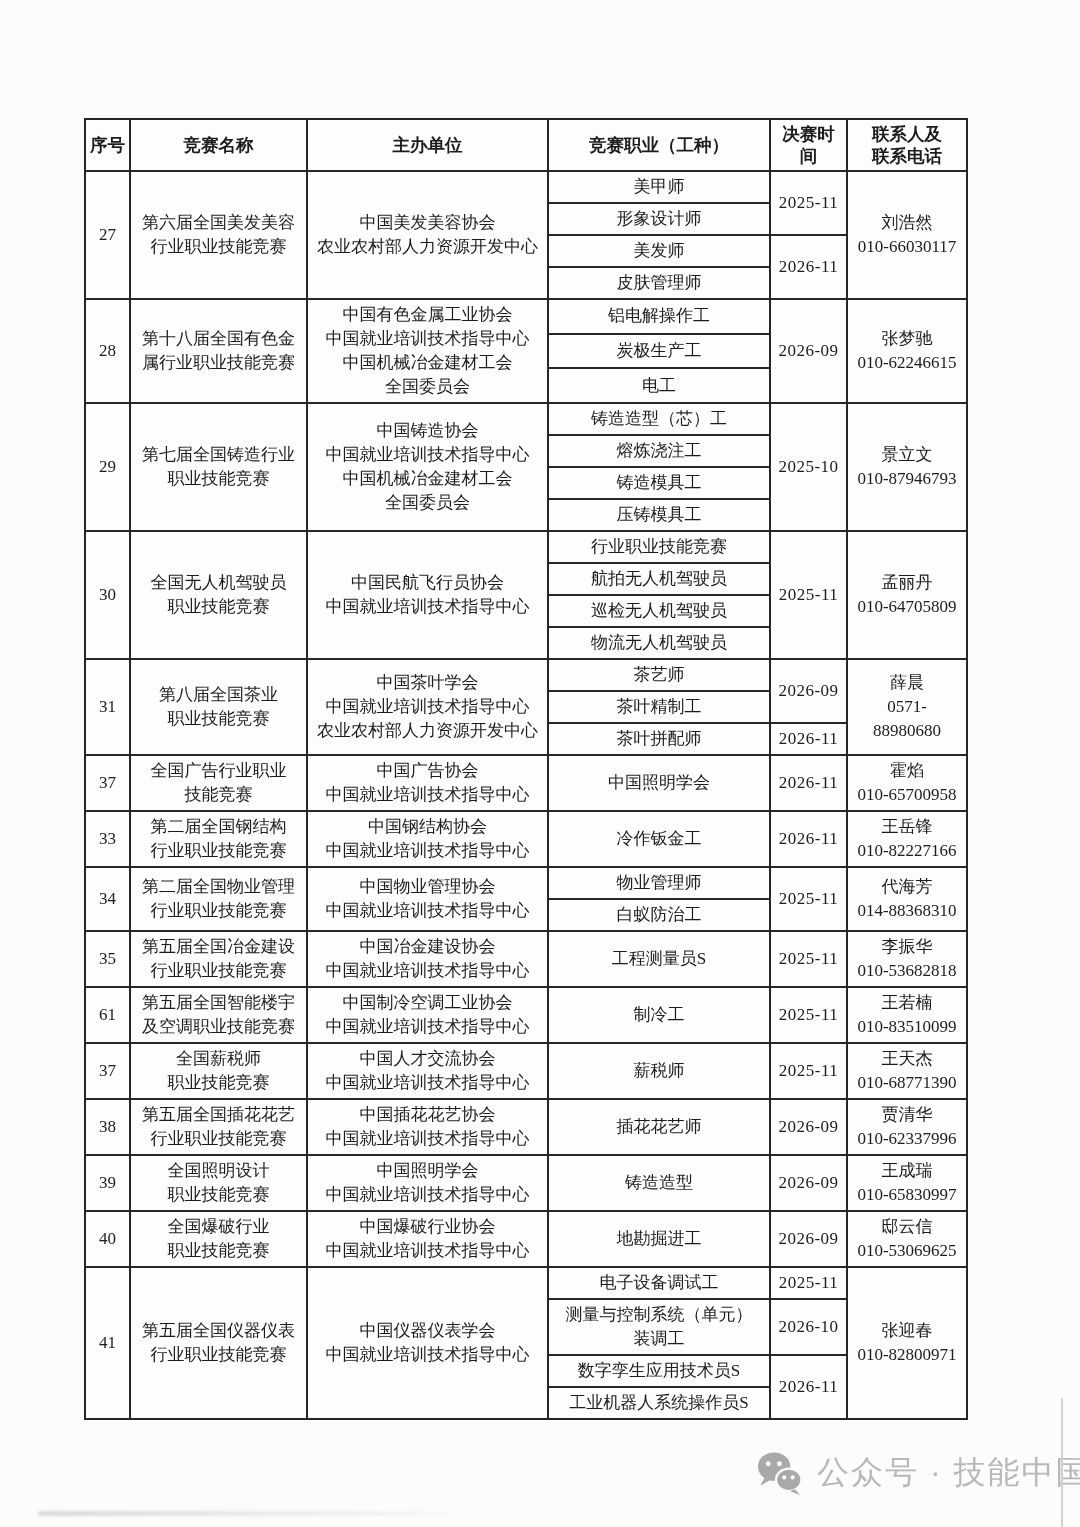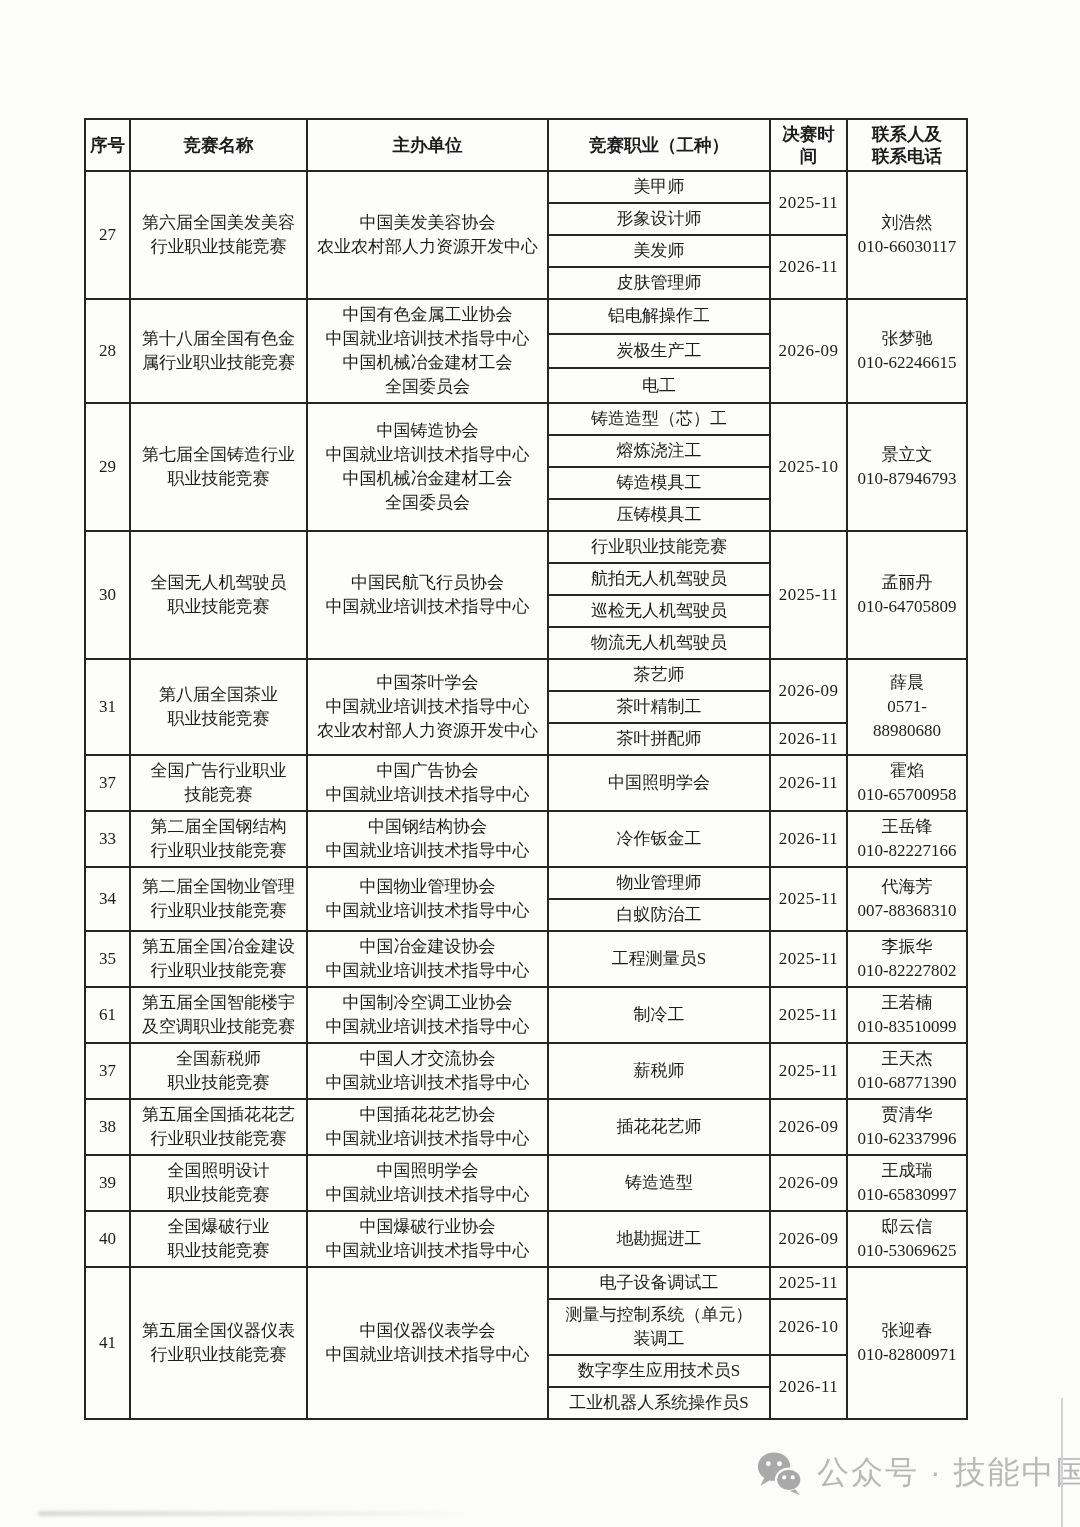--- a/index.html
+++ b/index.html
@@ -210,35 +210,35 @@
         </tr>
         <tr>
           <td class="c-no" rowspan="2">34</td>
           <td class="c-name" rowspan="2">第二届全国物业管理
 行业职业技能竞赛</td>
           <td class="c-org" rowspan="2">中国物业管理协会
 中国就业培训技术指导中心</td>
           <td class="c-job">物业管理师</td>
           <td class="c-time" rowspan="2">2025-11</td>
           <td class="c-contact" rowspan="2">代海芳
-007-88368310</td>
+014-88368310</td>
         </tr>
         <tr>
           <td class="c-job">白蚁防治工</td>
         </tr>
         <tr>
           <td class="c-no">35</td>
           <td class="c-name">第五届全国冶金建设
 行业职业技能竞赛</td>
           <td class="c-org">中国冶金建设协会
 中国就业培训技术指导中心</td>
           <td class="c-job">工程测量员S</td>
           <td class="c-time">2025-11</td>
           <td class="c-contact">李振华
-010-82227802</td>
+010-53682818</td>
         </tr>
         <tr>
           <td class="c-no">61</td>
           <td class="c-name">第五届全国智能楼宇
 及空调职业技能竞赛</td>
           <td class="c-org">中国制冷空调工业协会
 中国就业培训技术指导中心</td>
           <td class="c-job">制冷工</td>
           <td class="c-time">2025-11</td>
           <td class="c-contact">王若楠

